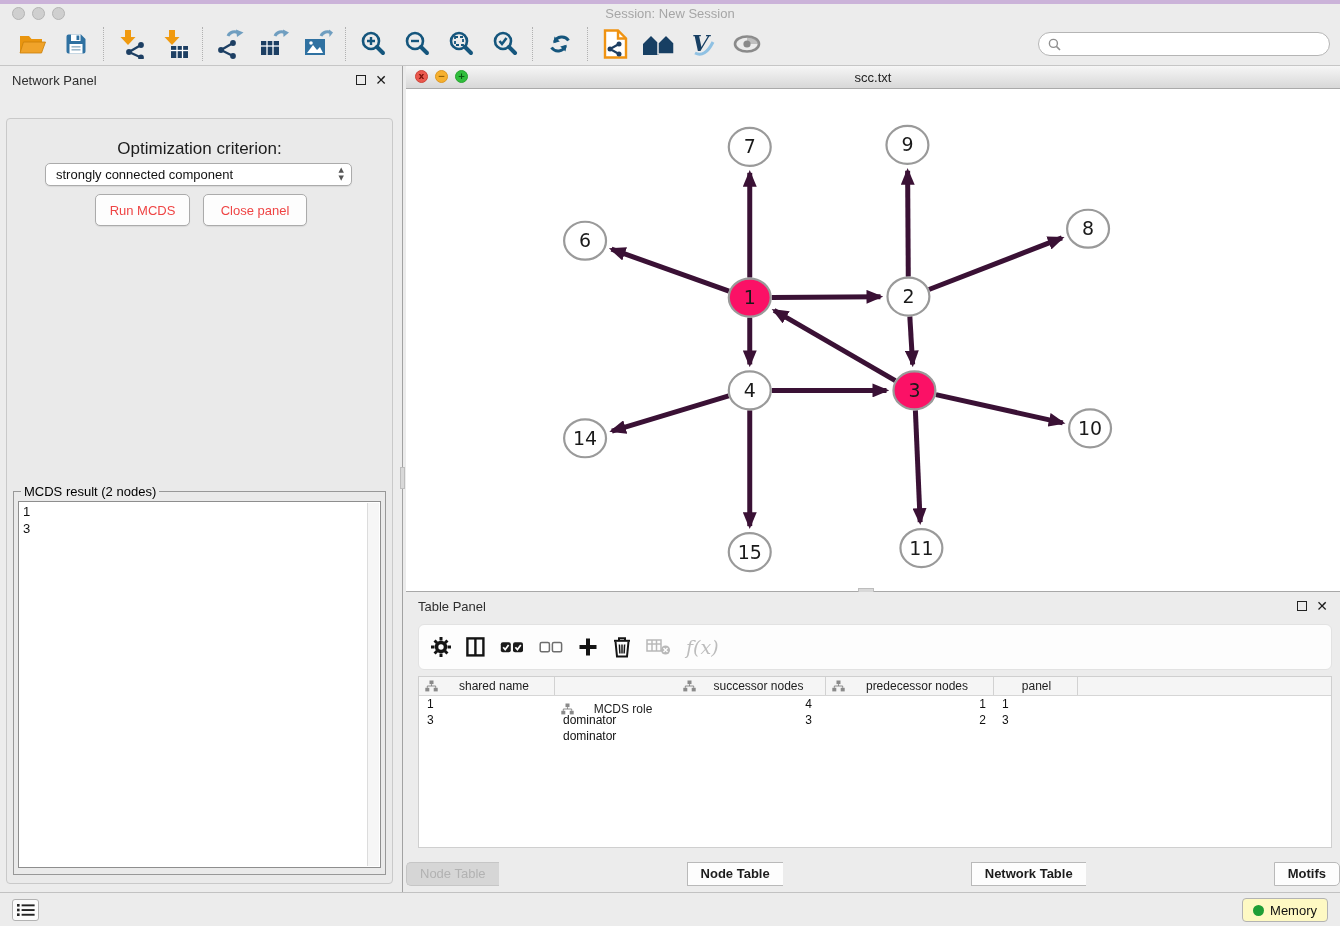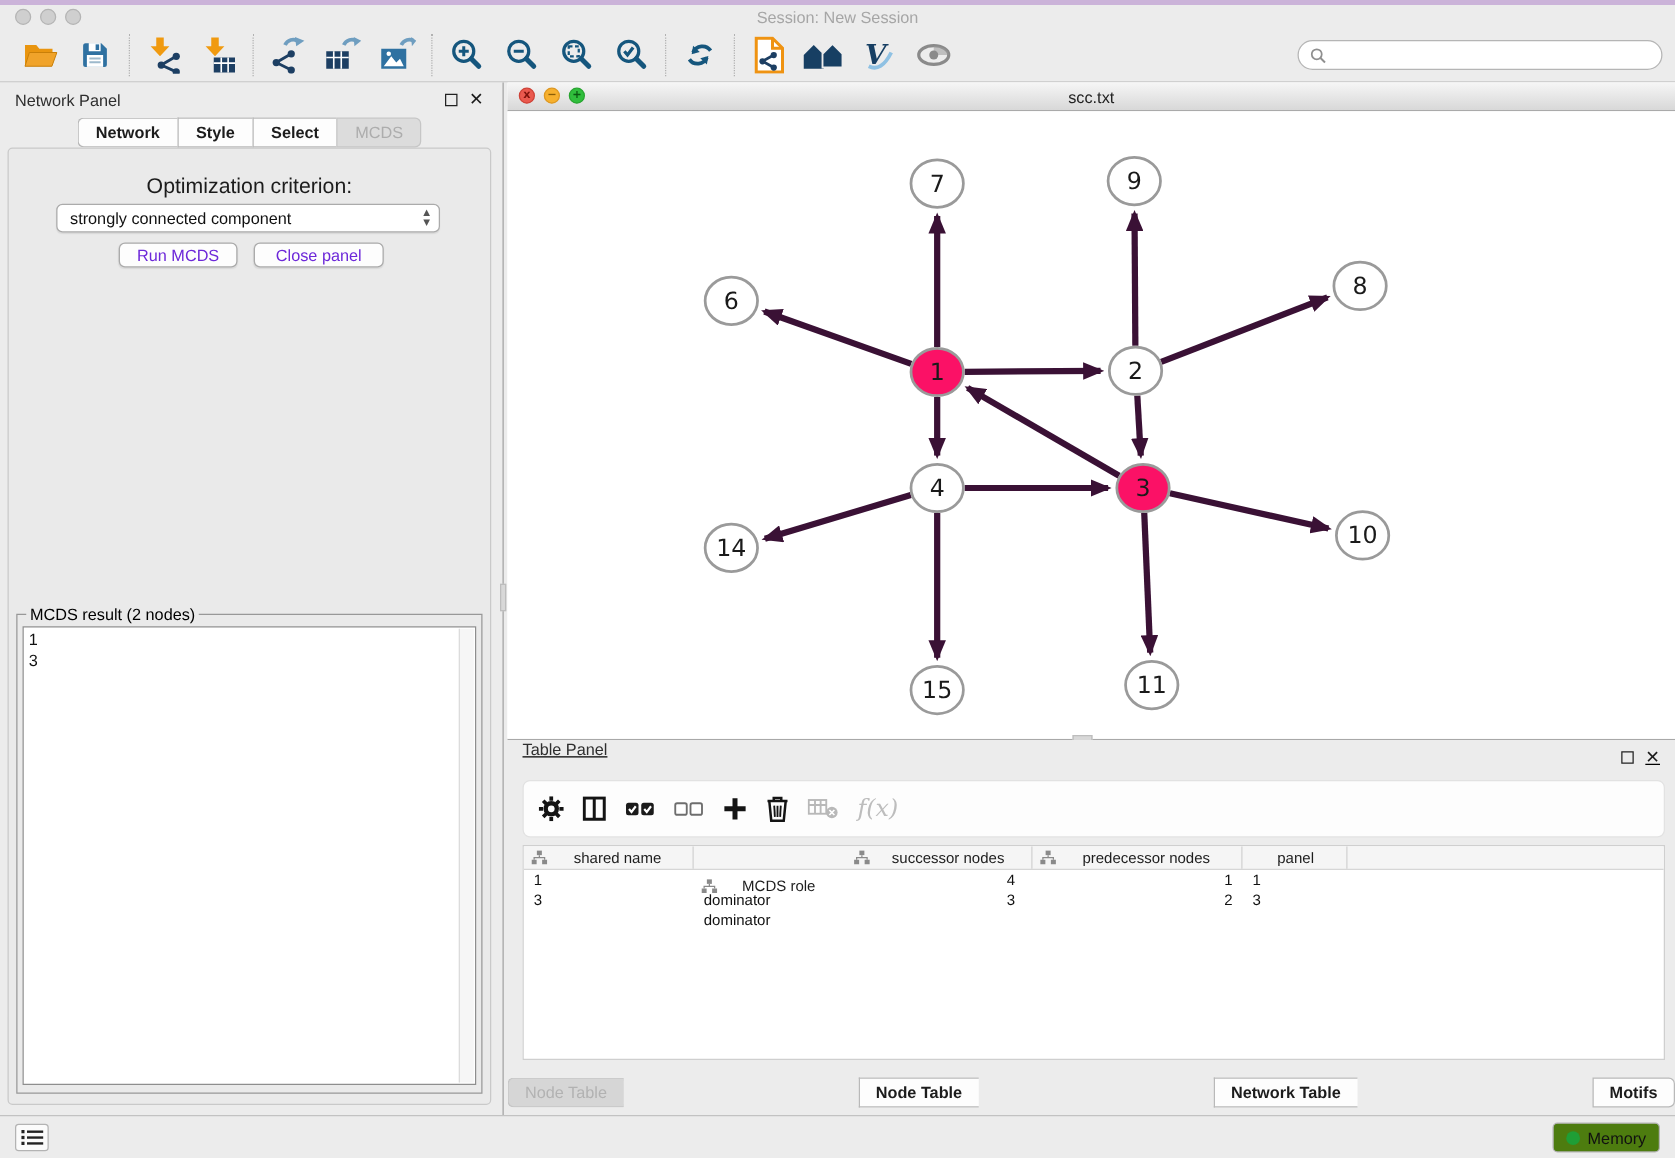--- a/index.html
+++ b/index.html
@@ -48,22 +48,22 @@
   .cp-tab.active { background:#dcdcdc; color:#adadad; font-weight:normal; border-color:#c6c6c6; }
   .cp-content { position:absolute; top:52px; left:6px; right:6px; bottom:8px; background:#eaeaea;
                 border:1px solid #c9c9c9; border-radius:4px; }
   .opt-label { position:absolute; top:20px; left:0; right:0; text-align:center; font-size:17px; color:#1c1c1c; }
   .dropdown { position:absolute; top:44px; left:38px; right:40px; height:23px; background:#fff;
               border:1px solid #ababab; border-radius:5px; display:flex; align-items:center;
               padding:0 22px 0 10px; cursor:pointer; box-shadow:0 1px 1px rgba(0,0,0,.08); }
   .dropdown .val { font-size:13px; color:#111; }
   .stepper { position:absolute; right:7px; top:3px; display:flex; flex-direction:column; align-items:center; }
   .stepper span { font-size:7px; line-height:7.5px; color:#555; font-family:"DejaVu Sans",sans-serif; }
-  .cp-btn { position:absolute; top:75px; height:20px; background:#fdfdfd; border:1px solid #ababab;
-            border-radius:5px; font-size:13px; color:#6d28d9; cursor:pointer; box-shadow:0 1px 1px rgba(0,0,0,.08);
+  .cp-btn { position:absolute; top:75px; height:32px; background:#fdfdfd; border:1px solid #ababab;
+            border-radius:5px; font-size:13px; color:#ef4444; cursor:pointer; box-shadow:0 1px 1px rgba(0,0,0,.08);
             font-family:"Liberation Sans",sans-serif; }
   .btn-run { left:88px; width:95px; }
   .btn-close { left:196px; width:104px; }
   .result-field { position:absolute; left:6px; right:6px; top:372px; bottom:8px; border:1px solid #989898; }
   .result-legend { position:absolute; top:-8px; left:7px; background:#eaeaea; padding:0 3px; font-size:13px; color:#000000; }
   .result-box { position:absolute; left:4px; right:4px; top:9px; bottom:6px; background:#fff;
                 border:1px solid #8e8e8e; font-size:13px; color:#111; line-height:17px; padding:1px 4px;
                 overflow:hidden; }
   .result-scroll { position:absolute; top:1px; bottom:1px; right:1px; width:12px; background:#f6f6f6;
                    border-left:1px solid #dcdcdc; }
@@ -87,21 +87,21 @@
   .light.red { background:#ea594e; border:1px solid #ce4237; color:#7e120b; }
   .light.yellow { background:#f6b02e; border:1px solid #dd9721; color:#8a5d07; }
   .light.green { background:#30be3c; border:1px solid #28a430; color:#0b5a12; }
   .nw-canvas { position:absolute; top:23px; left:0; right:0; bottom:0; background:#fff; }
   .nw-canvas svg { width:100%; height:100%; font-family:"DejaVu Sans",sans-serif; }
   .h-handle { position:absolute; bottom:-3px; left:452px; width:16px; height:6px; background:#d8d8d8;
               border:1px solid #bdbdbd; }
 
   
   .table-panel { position:absolute; left:406px; top:592px; width:934px; height:300px; background:#ececec; }
-  .tp-header { position:absolute; top:0; left:0; right:0; height:28px; display:flex; padding:0 12px;text-decoration:underline; }
+  .tp-header { position:absolute; top:0; left:0; right:0; height:28px; display:flex; align-items:center; padding:0 12px; }
   .tp-toolbar { position:absolute; top:32px; left:12px; right:8px; height:46px; background:#fdfdfd;
                 border:1px solid #e2e2e2; border-radius:6px; display:flex; align-items:center; gap:15px;
                 padding:0 12px; }
   .tp-tool { background:none; border:none; display:flex; align-items:flex-end; justify-content:center; cursor:pointer; }
   .tbl { position:absolute; top:84px; left:12px; right:8px; height:172px; background:#fff; border:1px solid #cfcfcf;
          overflow:hidden; }
   .tbl-head { display:flex; height:19px; background:#f5f5f5; border-bottom:1px solid #d6d6d6; }
   .th { display:flex; align-items:center; border-right:1px solid #d2d2d2; padding:0 4px 0 6px; }
   .th .lbl { flex:1; text-align:center; font-size:12px; color:#1d1d1d; }
   .tbl-row { display:flex; height:16px; align-items:center; }
@@ -116,21 +116,21 @@
   .tp-tab:first-child { border-radius:5px 0 0 5px; }
   .tp-tab:last-child { border-radius:0 5px 5px 0; border-right:1px solid #b9b9b9; }
   .tp-tab.active { background:#d6d6d6; color:#b2b2b2; font-weight:normal; border-color:#c6c6c6; }
 
   
   .statusbar { position:absolute; left:0; top:892px; right:0; height:34px; background:#ececec;
                border-top:1px solid #c2c2c2; }
   .list-btn { position:absolute; left:12px; top:6px; width:27px; height:22px; background:#fbfbfb;
               border:1px solid #b3b3b3; border-radius:3px; display:flex; align-items:center; justify-content:center;
               cursor:pointer; }
-  .memory-btn { position:absolute; right:12px; top:5px; height:24px; background:#4d7c0f; border:1px solid #b3b3b3;
+  .memory-btn { position:absolute; right:12px; top:5px; height:24px; background:#fef9c3; border:1px solid #b3b3b3;
                 border-radius:4px; display:flex; align-items:center; gap:6px; padding:0 10px; font-size:13px;
                 color:#111; cursor:pointer; font-family:"Liberation Sans",sans-serif; }
   .mem-dot { width:11px; height:11px; border-radius:50%; background:#1f9e36; }
 </style>
 </head>
 <body>
 
 <div class="mac-strip"></div>
 <div class="titlebar">
   <div class="tl-dots">
@@ -296,26 +296,20 @@
   </div>
 </div>
 
 <div class="control-panel">
   <div class="cp-header">
     <span class="panel-title">Network Panel</span>
     <span class="panel-ctrls">
       <button class="float-btn"></button>
       <button class="close-btn">✕</button>
     </span>
-  </div>
-  <div class="cp-tabs">
-    <button class="cp-tab">Network</button>
-    <button class="cp-tab">Style</button>
-    <button class="cp-tab">Select</button>
-    <button class="cp-tab active">MCDS</button>
   </div>
   <div class="cp-content">
     <div class="opt-label">Optimization criterion:</div>
     <div class="dropdown">
       <span class="val">strongly connected component</span>
       <span class="stepper">
           <span>▲</span>
           <span>▼</span>
         </span>
     </div>

